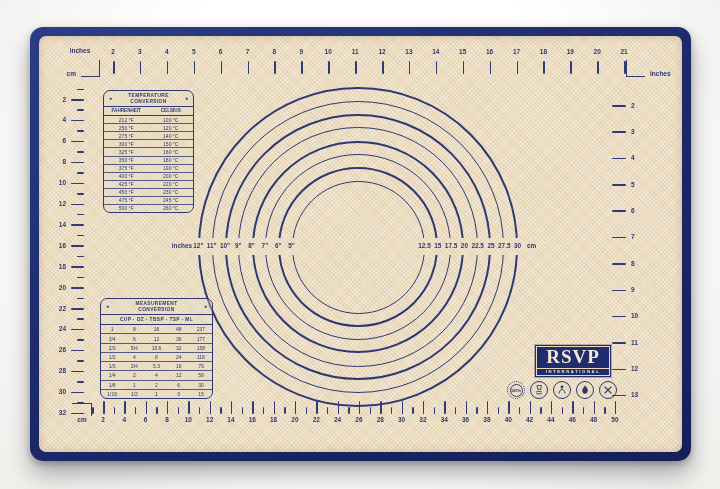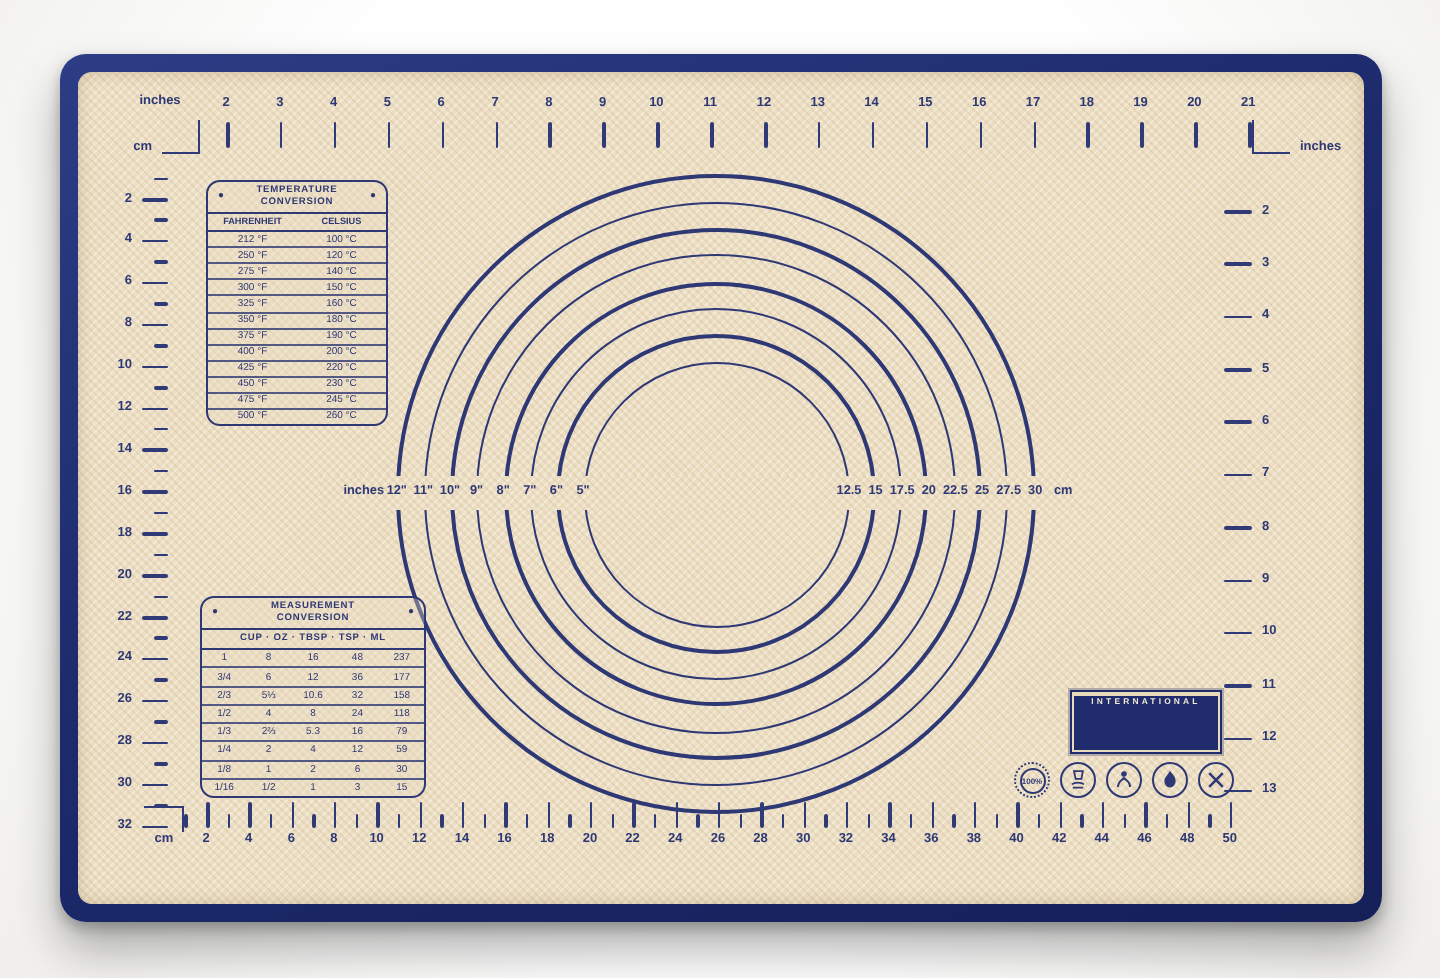--- a/index.html
+++ b/index.html
@@ -428,20 +428,21 @@
         <span class="cell">1/2</span>
         <span class="cell">1</span>
         <span class="cell">3</span>
         <span class="cell">15</span>
       </div>
     </div>
 </div>
 
 <div class="logo">
   <div class="logo-in">
+    <div class="logo-rsvp">RSVP</div>
     <div class="logo-intl">INTERNATIONAL</div>
   </div>
 </div>
 
 <div class="badge seal" style="left:507px">
   <div class="seal-in">100%</div>
 </div>
 <div class="badge" style="left:530px">
   <svg width="12" height="12" viewBox="0 0 12 12">
     <path d="M4 1.6 L8.4 1.6 L7.7 5.4 L4.8 5.4 Z" fill="none" stroke="#2e3874" stroke-width="0.9"></path>

